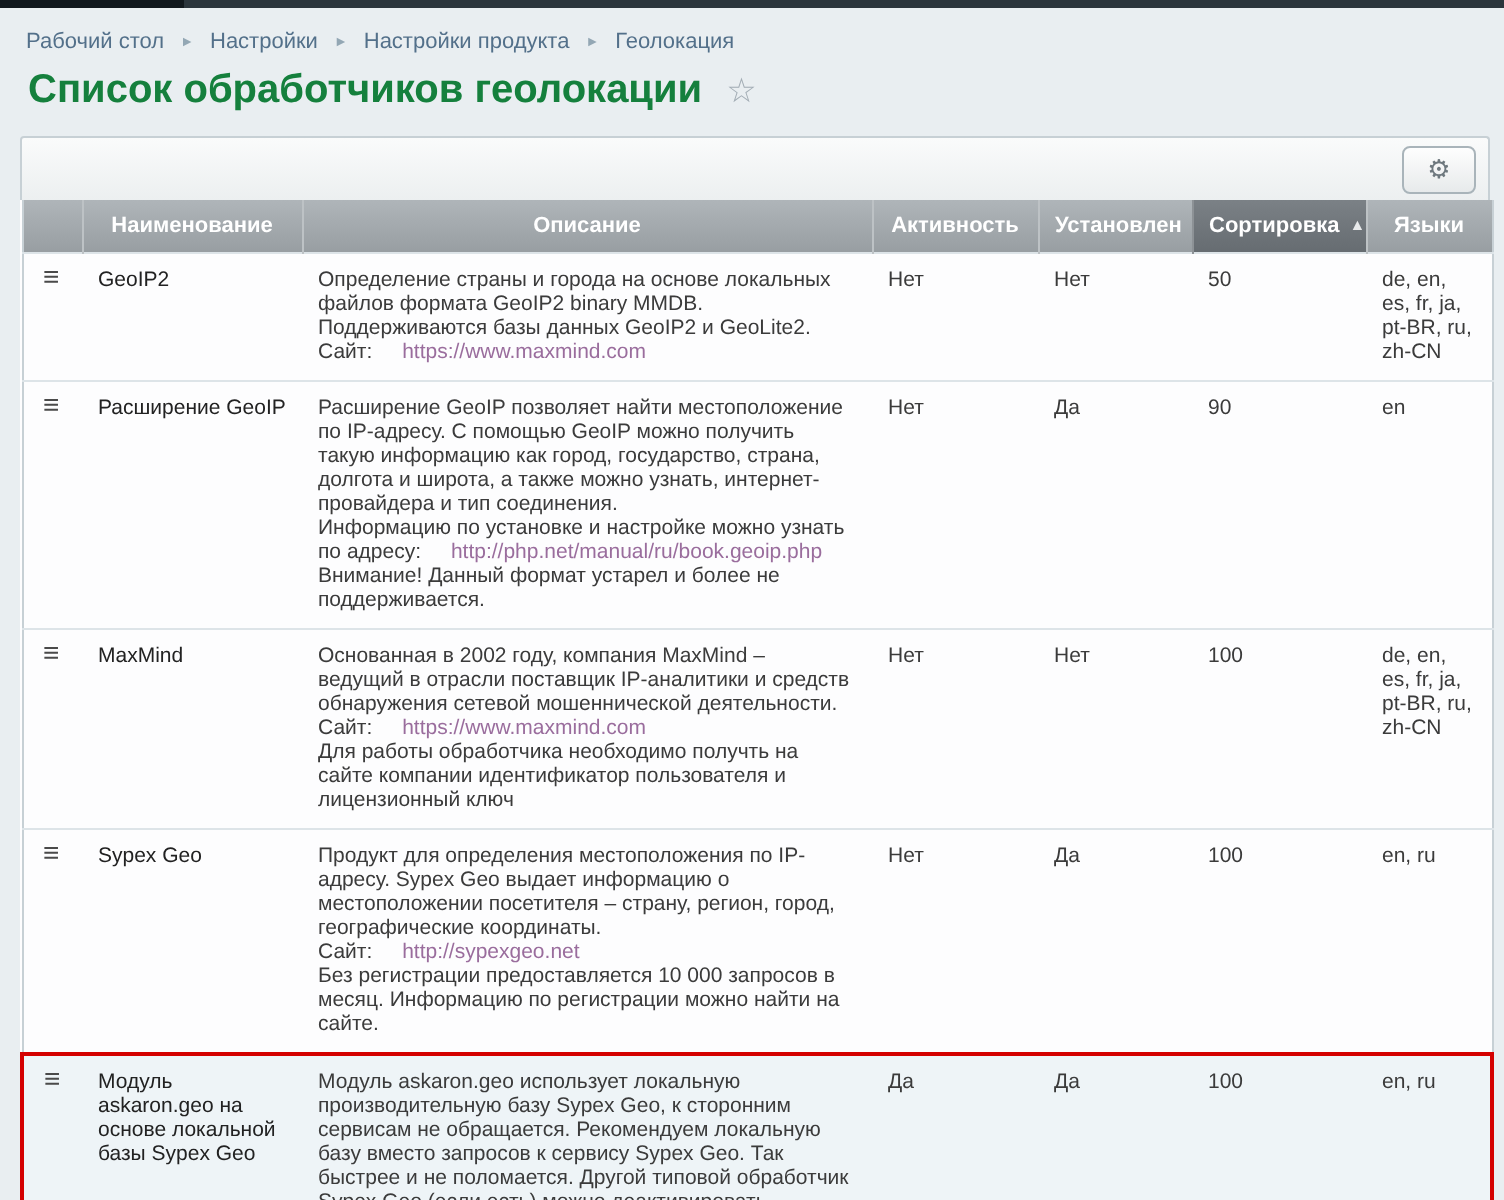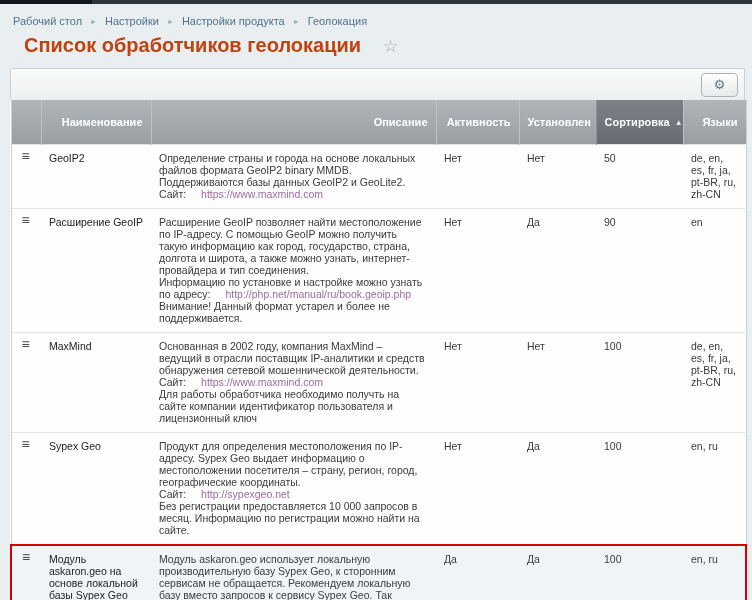--- a/index.html
+++ b/index.html
@@ -13,21 +13,21 @@
   .topbar{height:4px;background:#2b353c;position:relative;}
   .topbar .topbar-left{position:absolute;left:0;top:0;width:92px;height:4px;background:#11181d;}
 
   
   .breadcrumb{padding:11px 0 0 13px;font-size:11px;color:#53708a;white-space:nowrap;}
   .breadcrumb a{color:#53708a;text-decoration:none;cursor:pointer;margin-top:16px;}
   .crumb-sep{color:#93a7b4;font-size:7px;margin:0 8px;vertical-align:1px;}
 
   
   .title-row{padding:7px 0 11px 11px;}
-  .page-title{display:inline;font-size:20px;font-weight:bold;color:#c2410c;margin:13px;}
+  .page-title{display:inline;font-size:20px;font-weight:bold;color:#15803d;margin:3px;}
   .fav-star{font-size:17px;color:#a3adb5;margin-left:9px;cursor:pointer;}
 
   
   .panel{margin-left:10px;width:735px;}
   .toolbar{
     box-sizing:border-box;height:32px;position:relative;
     background:linear-gradient(#fafbfb,#eceff0);
     border:1px solid #c7d0d5;border-bottom:none;border-radius:2px 2px 0 0;
   }
   .gear-btn{
@@ -35,22 +35,22 @@
     border:1px solid #a9b4ba;border-radius:4px;
     background:linear-gradient(#fefefe,#e7eaeb);
     color:#6e787e;font-size:13px;line-height:22px;text-align:center;
     cursor:pointer;padding:0;
   }
 
   
   table.grid{border-collapse:collapse;table-layout:fixed;width:735px;background:#fdfdfe;
     border-left:1px solid #c7d0d5;border-right:1px solid #c7d0d5;}
   thead th{
-    height:44px;box-sizing:border-box;
-    font-size:11px;font-weight:bold;color:#ffffff;text-align:right;
+    height:26px;box-sizing:border-box;
+    font-size:11px;font-weight:bold;color:#ffffff;text-align:center;
     padding:0 8px;vertical-align:middle;white-space:nowrap;overflow:hidden;
     background:linear-gradient(#afb5b9,#989ea2);
     border-left:1px solid #bdc2c5;cursor:pointer;
   }
   thead th:first-child{border-left:none;}
   thead th.sorted{background:linear-gradient(#7b8186,#666c71);border-left-color:#8d9296;}
   .sort-arrow{font-size:8px;margin-left:5px;vertical-align:1px;color:#e8eaeb;}
 
   tbody td{
     border-top:1px solid #dde4e8;

